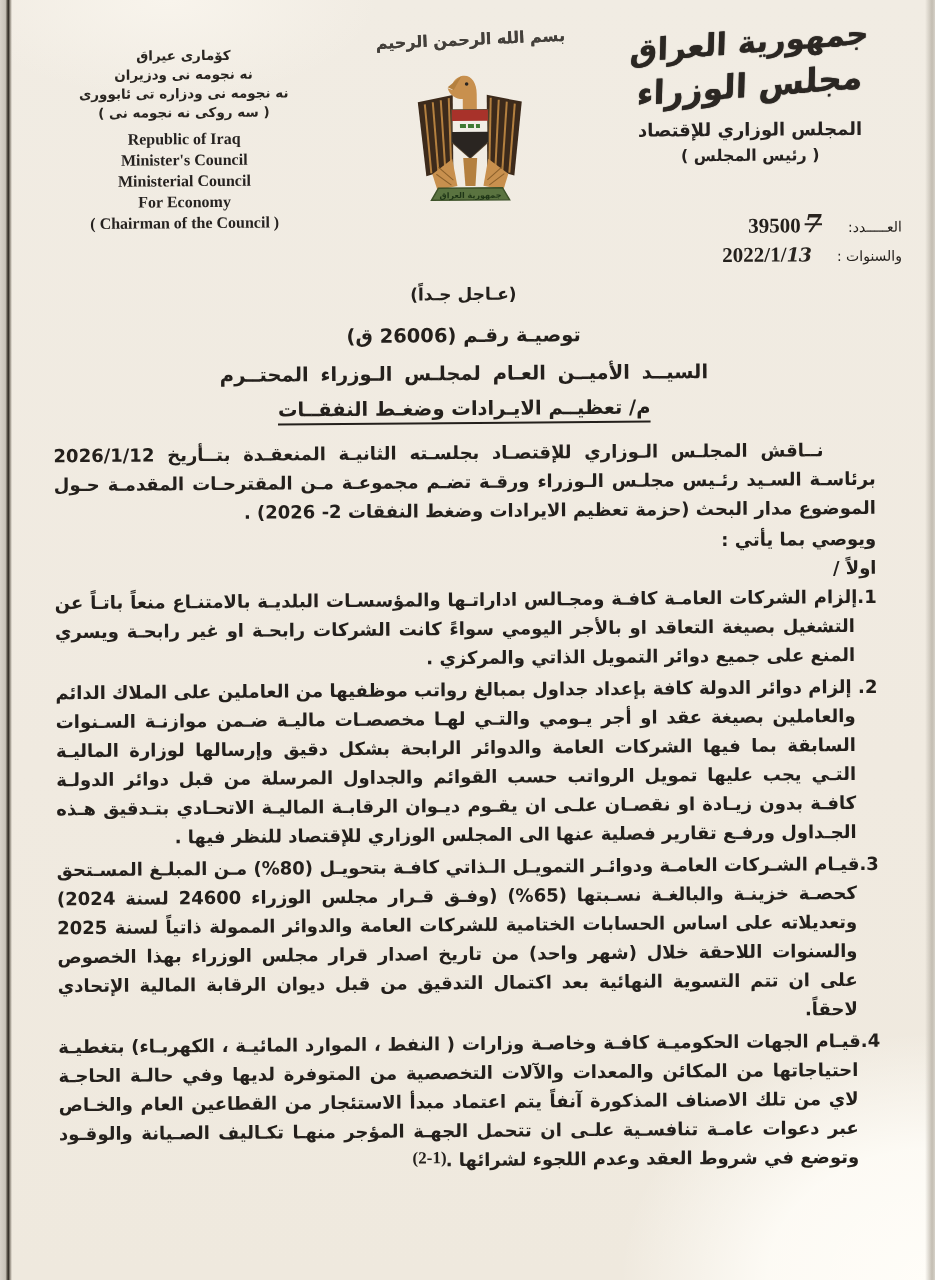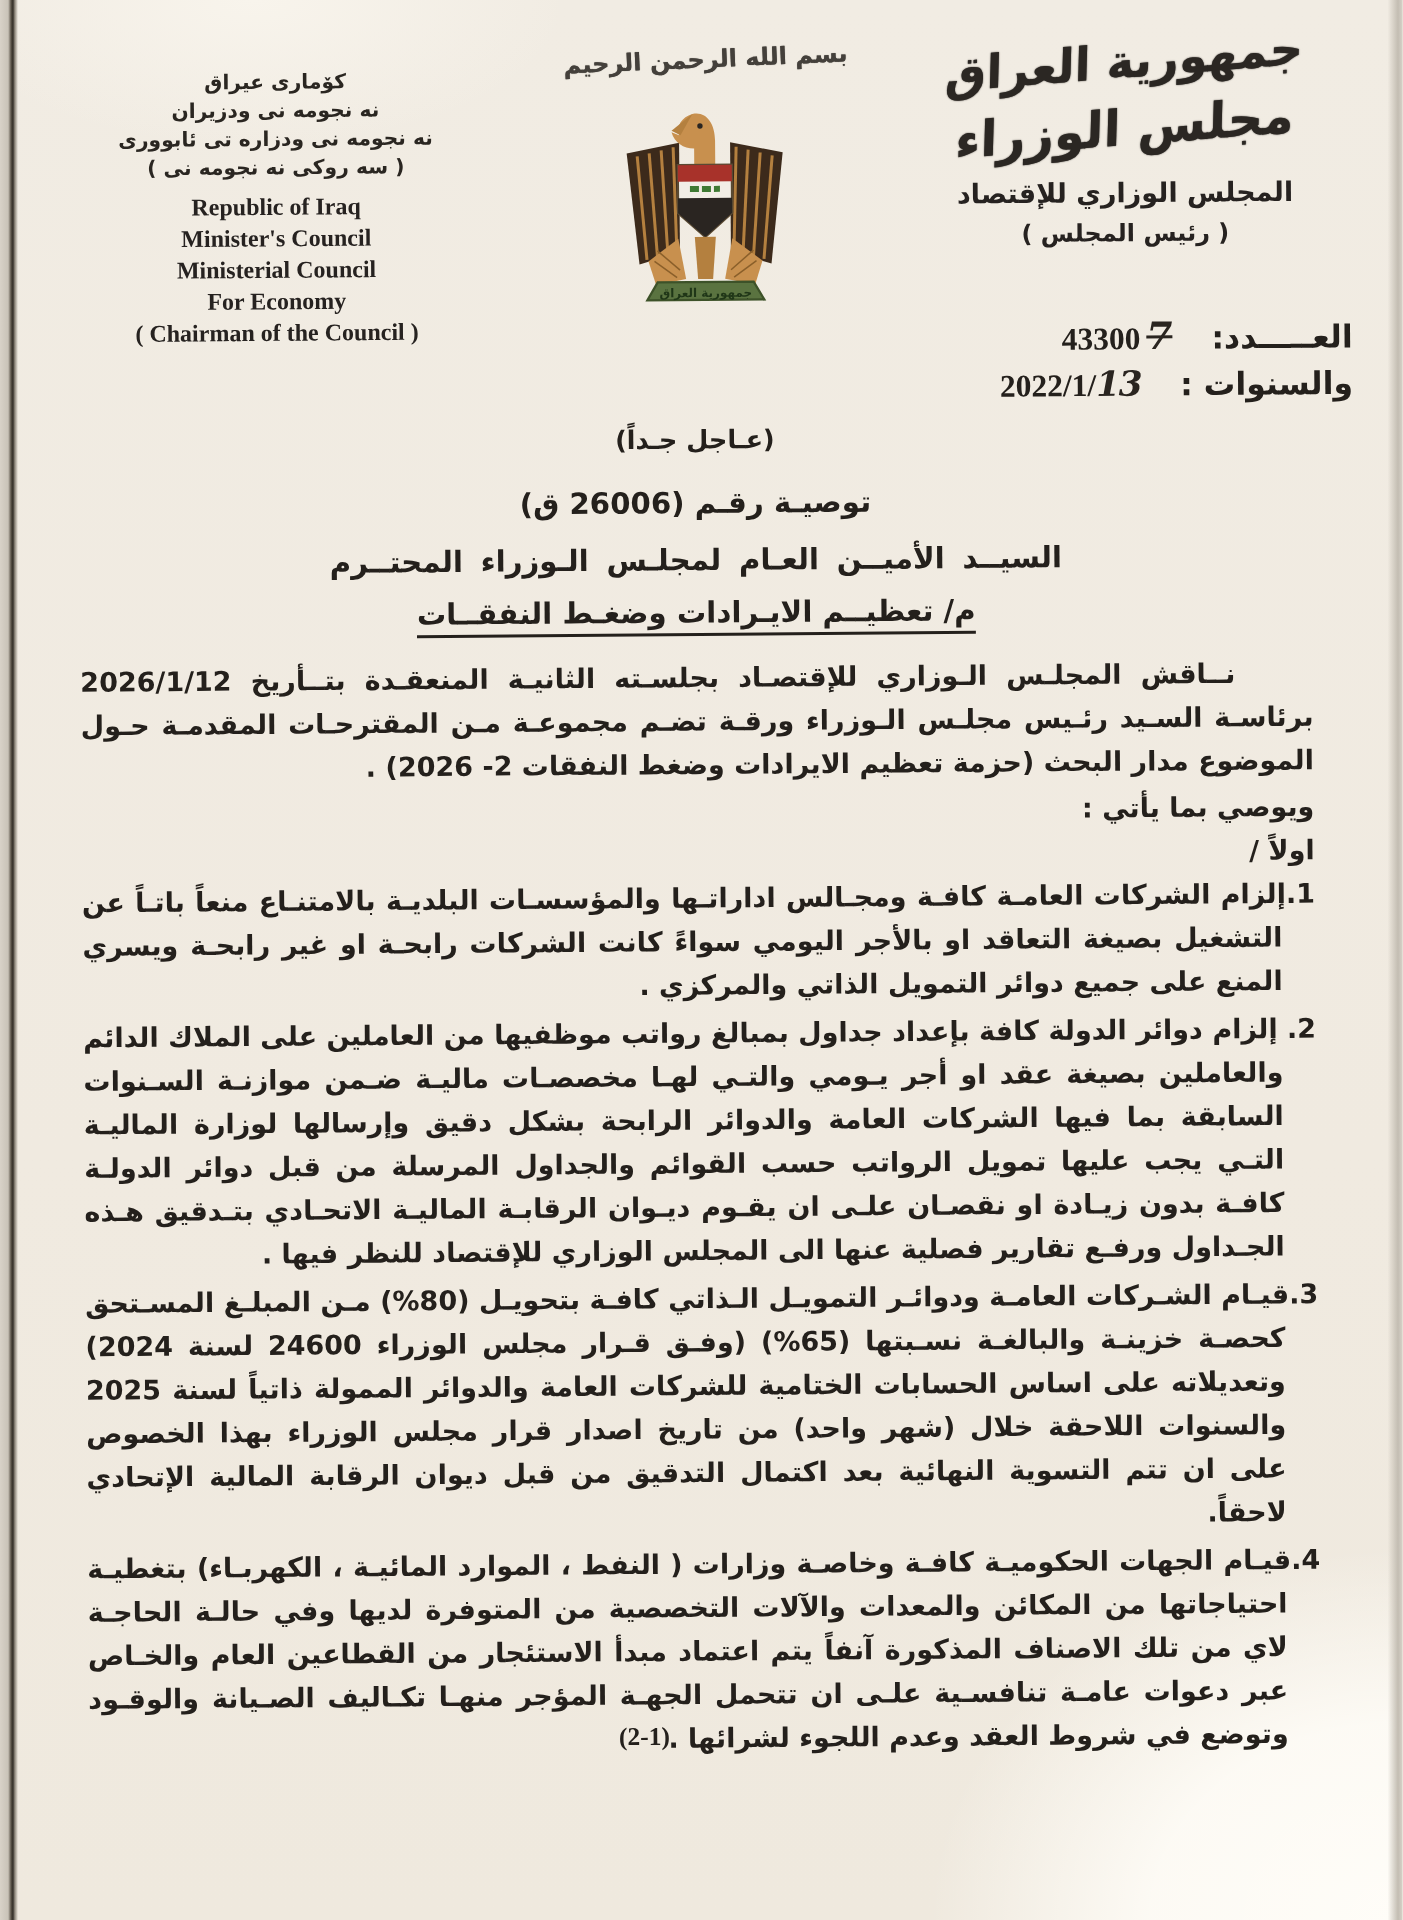--- a/index.html
+++ b/index.html
@@ -55,25 +55,25 @@
     font-size: 33px; font-weight: bold; color: #2b2723; margin-top: 6px;
     transform: rotate(-4deg) skewX(-6deg);
     text-shadow: 0 0 1px #2b2723;
   }
   .council-line { margin-top: 14px; font-size: 18px; font-weight: bold; color: #262220; }
   .chairman-line { margin-top: 6px; font-size: 16px; font-weight: bold; color: #262220; }
 
   
   .ref-block { position: absolute; right: 30px; top: 212px; direction: rtl; }
   .ref-row { display: flex; align-items: baseline; gap: 26px; justify-content: flex-start; margin-bottom: 4px; }
-  .ref-label { font-size: 21px; font-weight: bold; white-space: nowrap; }
+  .ref-label { font-size: 14px; font-weight: normal; white-space: nowrap; }
   .ref-value { direction: ltr; font-family: "Liberation Serif", serif; font-weight: bold; font-size: 21px; white-space: nowrap; }
   .hand { font-family: "DejaVu Serif", serif; font-style: italic; font-weight: bold; color: #2a2520; }
   .hand-7 { font-size: 25px; text-decoration: line-through; text-decoration-thickness: 2px; padding-left: 4px; }
-  .hand-13 { font-size: 23px; letter-spacing: -1px; }
+  .hand-13 { font-size: 19px; letter-spacing: -1px; }
 
   
   .main { position: absolute; left: 55px; right: 58px; top: 284px; direction: rtl; }
   .t-center { text-align: center; }
   .urgency { font-size: 17px; font-weight: bold; margin-bottom: 20px; }
   .rec-title { font-size: 19.5px; font-weight: bold; margin-bottom: 15px; }
   .addressee { font-size: 19.5px; font-weight: bold; margin-bottom: 12px; word-spacing: 5px; }
   .subject {
     font-size: 19.5px; font-weight: bold; margin-bottom: 18px;
     text-decoration: underline; text-decoration-thickness: 2px; text-underline-offset: 7px;
@@ -159,21 +159,21 @@
     <div class="hdr-right">
       <div class="callig1">جمهورية العراق</div>
       <div class="callig2">مجلس الوزراء</div>
       <div class="council-line">المجلس الوزاري للإقتصاد</div>
       <div class="chairman-line">( رئيس المجلس )</div>
     </div>
 
     <div class="ref-block">
       <div class="ref-row">
         <span class="ref-label">العـــــدد:</span>
-        <span class="ref-value"><span>43300</span><span class="hand hand-7">7</span></span>
+        <span class="ref-value"><span>39500</span><span class="hand hand-7">7</span></span>
       </div>
       <div class="ref-row">
         <span class="ref-label">والسنوات :</span>
         <span class="ref-value"><span>2022/1/</span><span class="hand hand-13">13</span></span>
       </div>
     </div>
 
     <div class="main">
       <div class="t-center urgency">(عـاجل جـداً)</div>
       <div class="t-center rec-title">توصيـة رقـم (26006 ق)</div>

